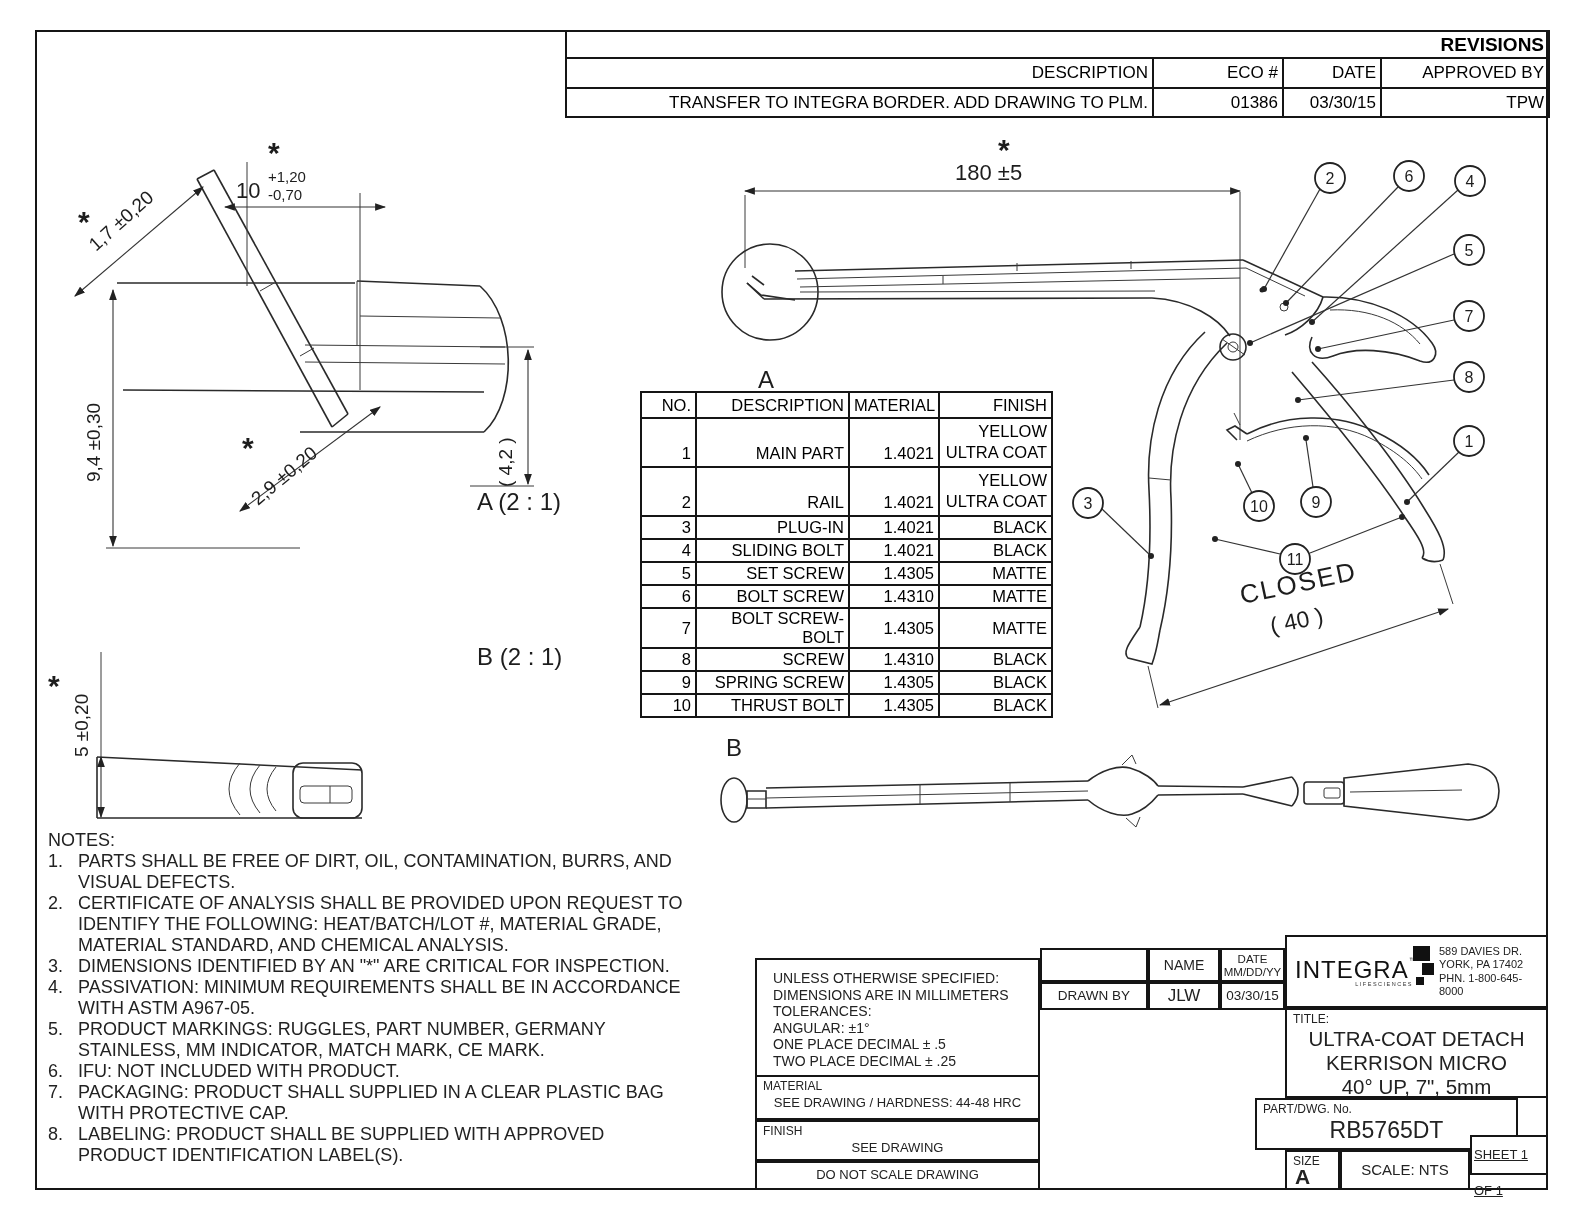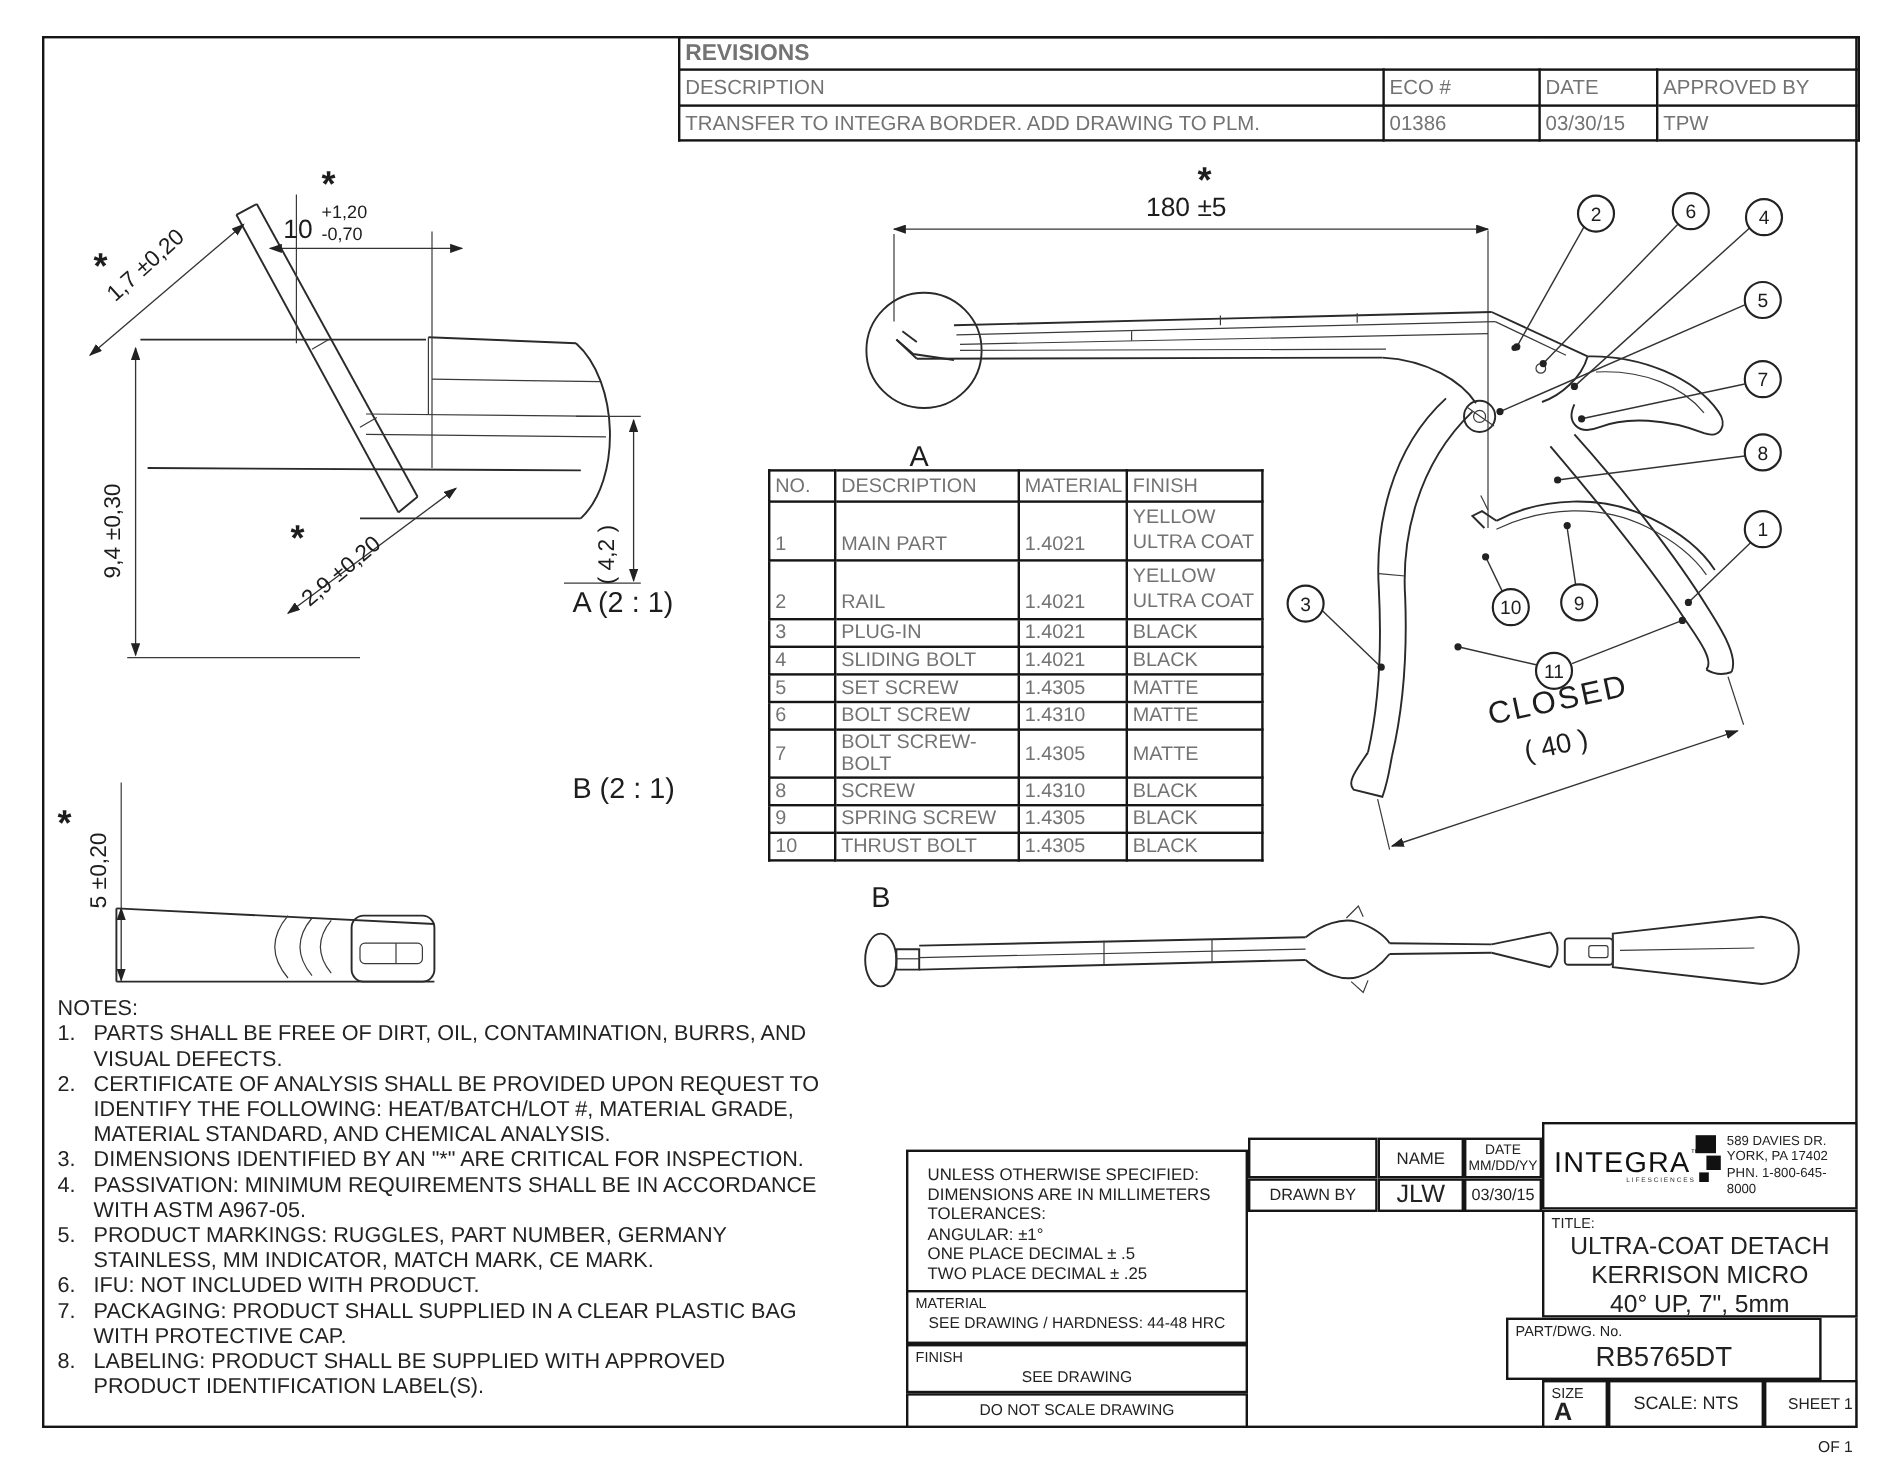--- a/index.html
+++ b/index.html
@@ -1,19 +1,19 @@
 <!DOCTYPE html>
 <html><head>
 <meta charset="utf-8">
 <style>
   html,body{margin:0;padding:0;background:#ffffff;}
   body{width:1584px;height:1224px;position:relative;font-family:"Liberation Sans",sans-serif;color:#1d1d1d;}
   .sheet-border{position:absolute;left:35px;top:30px;width:1513px;height:1160px;border:2px solid #151515;box-sizing:border-box;}
   table{border-collapse:collapse;table-layout:fixed;}
-  td{border:2px solid #151515;padding:0 4px;font-size:17px;text-align:left;overflow:hidden;color:#737373;}
+  td{border:2px solid #151515;padding:0 4px;font-size:17px;text-align:right;overflow:hidden;color:#000000;}
   
   .rev-table{position:absolute;left:565px;top:30px;width:983px;}
   .rev-title td{font-weight:bold;font-size:19px;height:25px;}
   .rev-head td{height:28px;}
   .rev-data td{height:27px;}
   
   .parts-table{position:absolute;left:640px;top:391px;width:411px;background:#fff;}
   .parts-table td{font-size:16.5px;}
   .pt-head td{height:24px;}
   .pt-tall td{height:44px;vertical-align:bottom;padding-bottom:3px;}
@@ -30,42 +30,42 @@
   .tol{left:0;top:0;width:285px;height:140px;padding:10px 0 0 16px;line-height:16.5px;font-size:14px;margin-top:23px;}
   .mat{left:0;top:140px;width:285px;height:45px;}
   .fin2{left:0;top:185px;width:285px;height:41px;}
   .dns{left:0;top:226px;width:285px;height:29px;}
   .lbl-sm{font-size:12px;padding:2px 0 0 6px;}
   .cell-val{text-align:center;font-size:13px;margin-top:2px;}
   .nd-empty{left:285px;top:13px;width:108px;height:34px;}
   .nd-name{left:393px;top:13px;width:72px;height:34px;line-height:30px;text-align:center;font-size:14px;}
   .nd-date{left:465px;top:13px;width:65px;height:34px;text-align:center;font-size:11.5px;line-height:13px;padding-top:3px;}
   .nd-drawn{left:285px;top:47px;width:108px;height:28px;line-height:24px;text-align:center;font-size:13.5px;}
-  .nd-jlw{left:393px;top:47px;width:72px;height:28px;line-height:24px;text-align:center;font-size:21px;}
+  .nd-jlw{left:393px;top:47px;width:72px;height:28px;line-height:24px;text-align:center;font-size:17px;}
   .nd-dval{left:465px;top:47px;width:65px;height:28px;line-height:24px;text-align:center;font-size:13.5px;}
   .prop{left:285px;top:75px;width:245px;height:180px;padding:22px 6px 0 7px;font-size:13.2px;line-height:15.5px;}
   .prop b{font-size:13.2px;}
   .logo-box{left:530px;top:0;width:263px;height:73px;display:flex;align-items:center;}
   .logo-wrap{position:relative;width:118px;margin-left:8px;}
   .logo-main{font-size:24px;letter-spacing:1px;color:#111;font-weight:500;}
   .logo-tm{font-size:8px;vertical-align:top;}
   .logo-sub{font-size:5.5px;letter-spacing:1.5px;color:#333;text-align:right;margin-top:-3px;}
   .sq{position:absolute;background:#111;}
   .sq1{width:17px;height:15px;left:118px;top:-10px;}
   .sq2{width:12px;height:12px;left:127px;top:7px;}
   .sq3{width:8px;height:8px;left:121px;top:21px;}
   .addr{font-size:11px;line-height:13.5px;margin-left:26px;color:#222;}
   .title-box{left:530px;top:73px;width:263px;height:90px;}
   .title-lines{text-align:center;font-size:20.5px;line-height:24px;margin-top:1px;}
   .part-box{left:500px;top:163px;width:263px;height:52px;}
   .part-num{text-align:center;font-size:23px;margin-top:1px;}
   .size-box{left:530px;top:215px;width:55px;height:40px;}
   .size-val{font-size:21px;font-weight:bold;text-align:left;padding-left:8px;margin-top:-3px;}
   .scale-box{left:585px;top:215px;width:130px;height:40px;line-height:36px;text-align:center;font-size:15px;}
-  .sheet-box{left:715px;top:215px;width:78px;height:40px;line-height:36px;text-align:right;font-size:13px;padding:0 2px;}
+  .sheet-box{left:715px;top:200px;width:78px;height:40px;line-height:36px;text-align:left;font-size:13px;padding:0 2px;text-decoration:underline;}
   
   .art{position:absolute;left:0;top:0;}
   .art .ln{stroke:#2a2a2a;stroke-width:1.6;fill:none;}
   .art .thin{stroke:#3a3a3a;stroke-width:1;fill:none;}
   .art .dimln{stroke:#333;stroke-width:1.1;fill:none;}
   .art .lead{stroke:#333;stroke-width:1.2;fill:none;}
   .art text{fill:#1d1d1d;}
   .t19{font-size:19px;}
   .t22{font-size:22px;}
   .t15{font-size:15px;}

